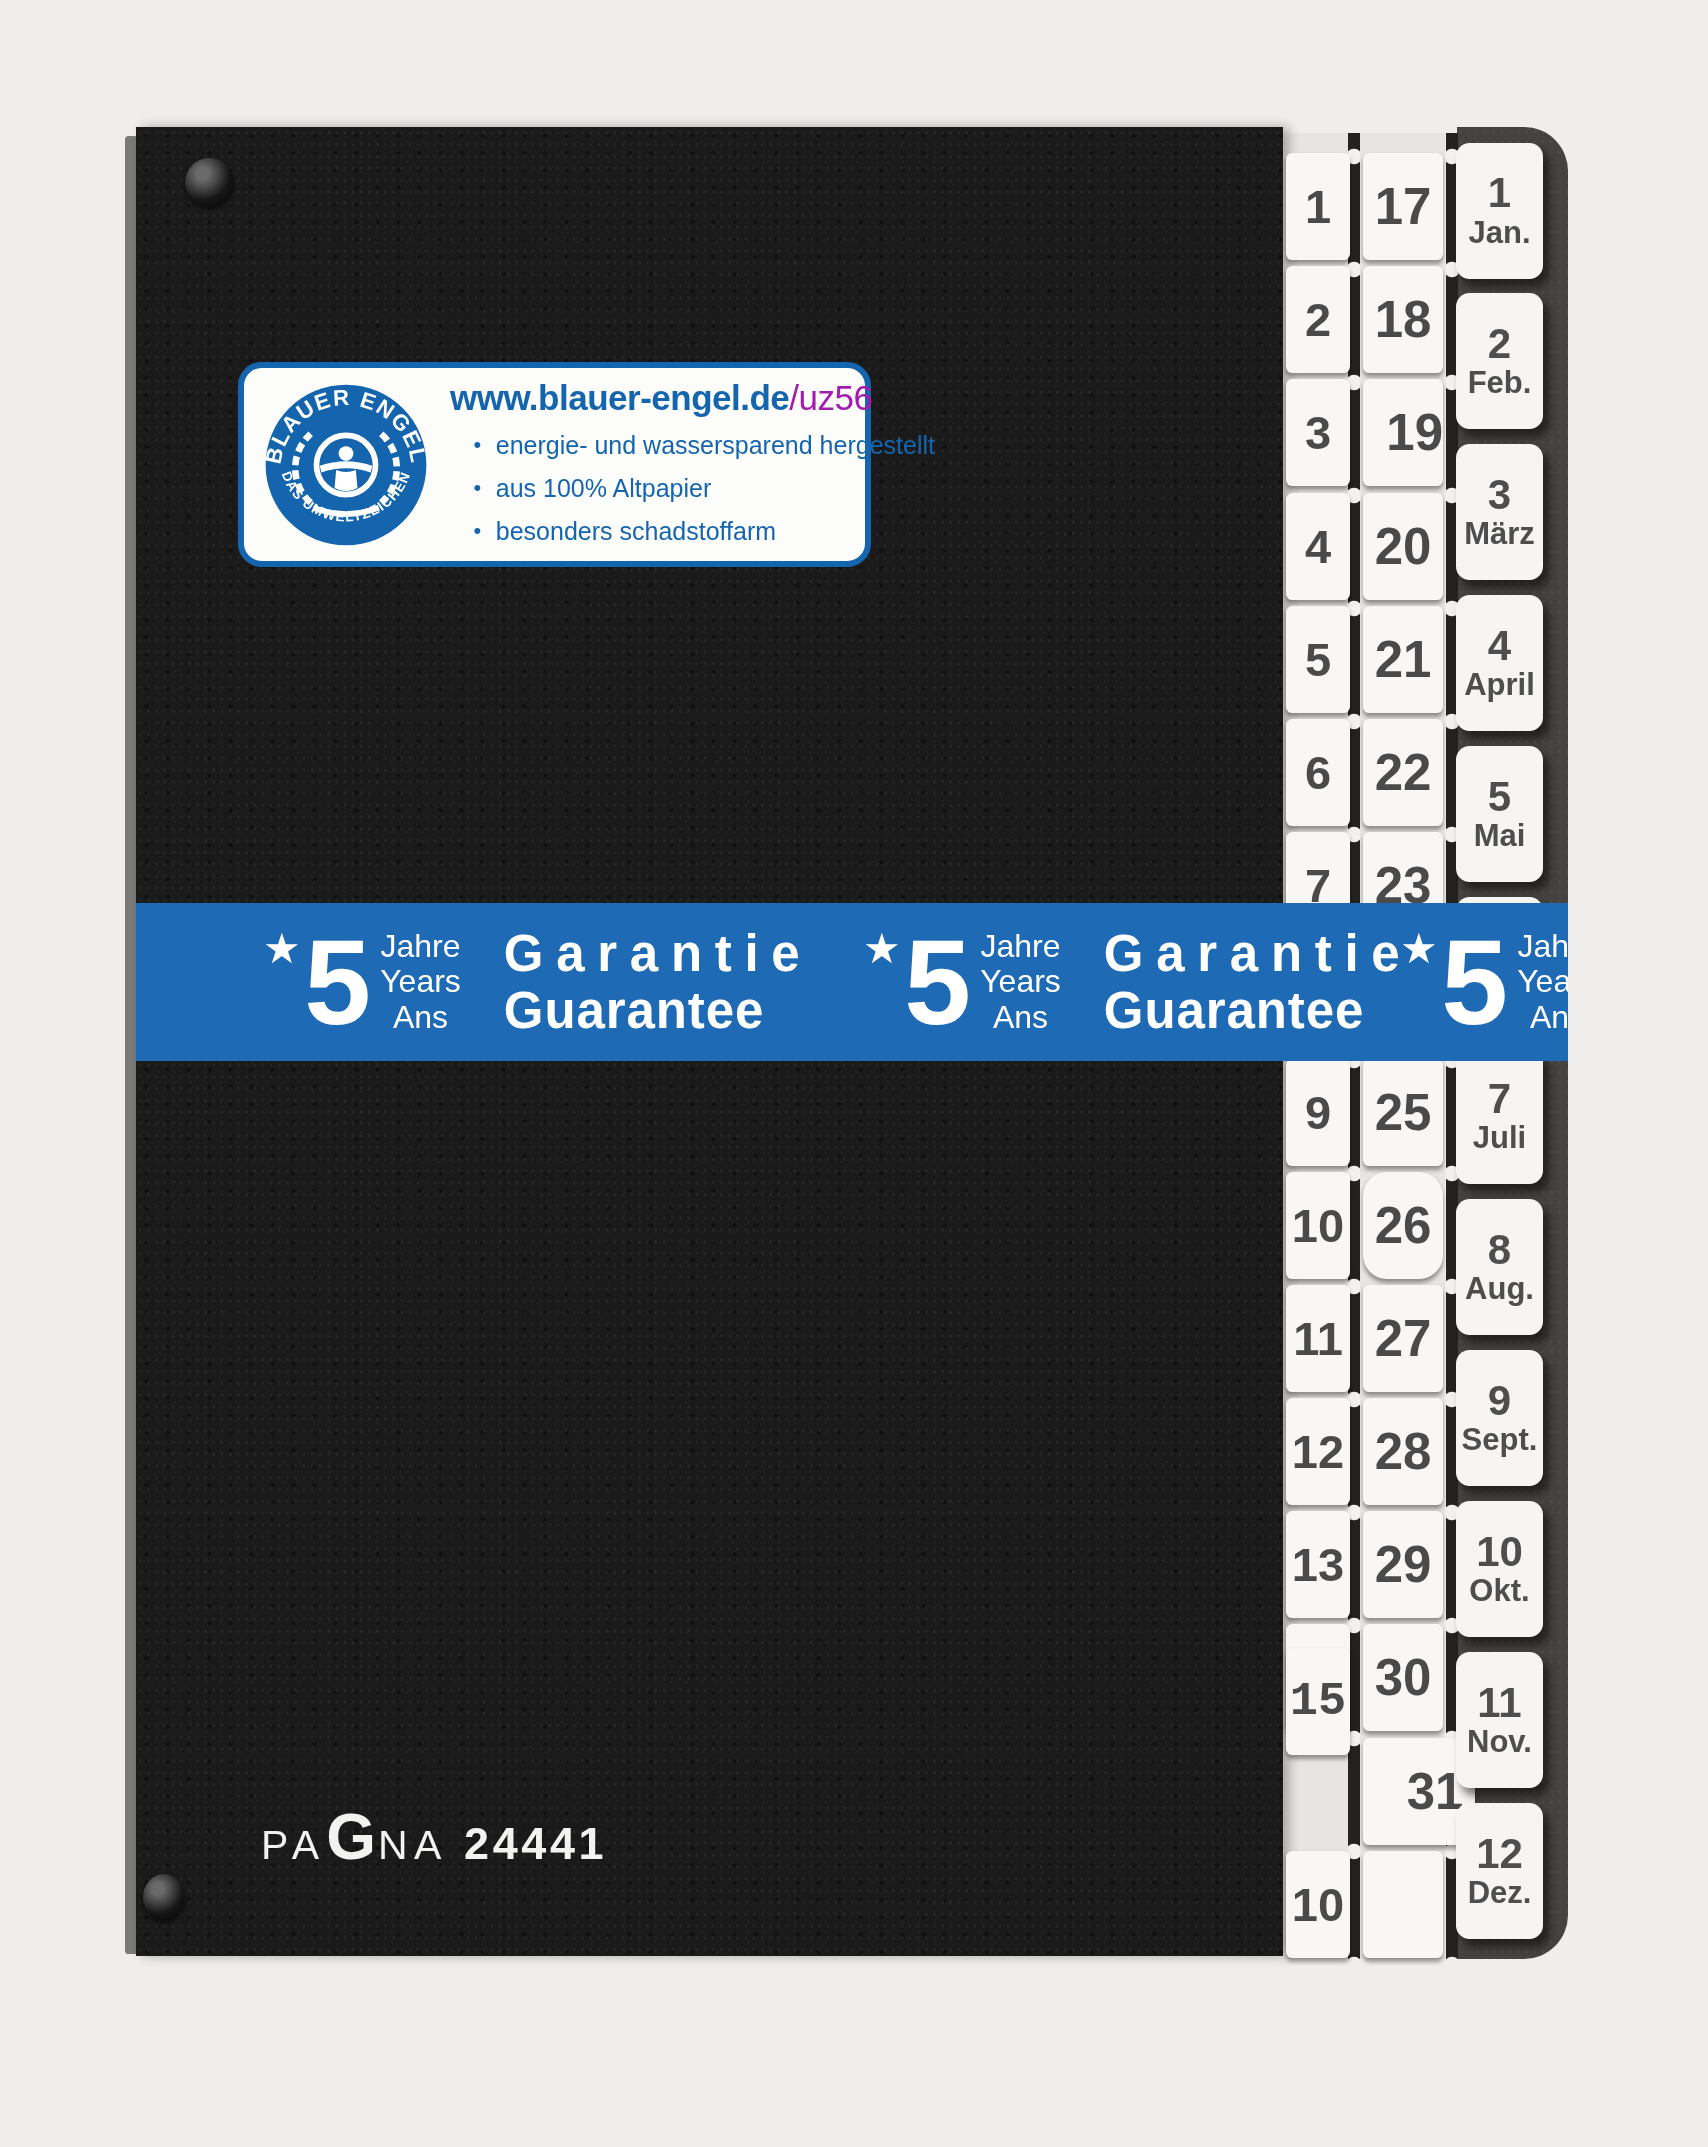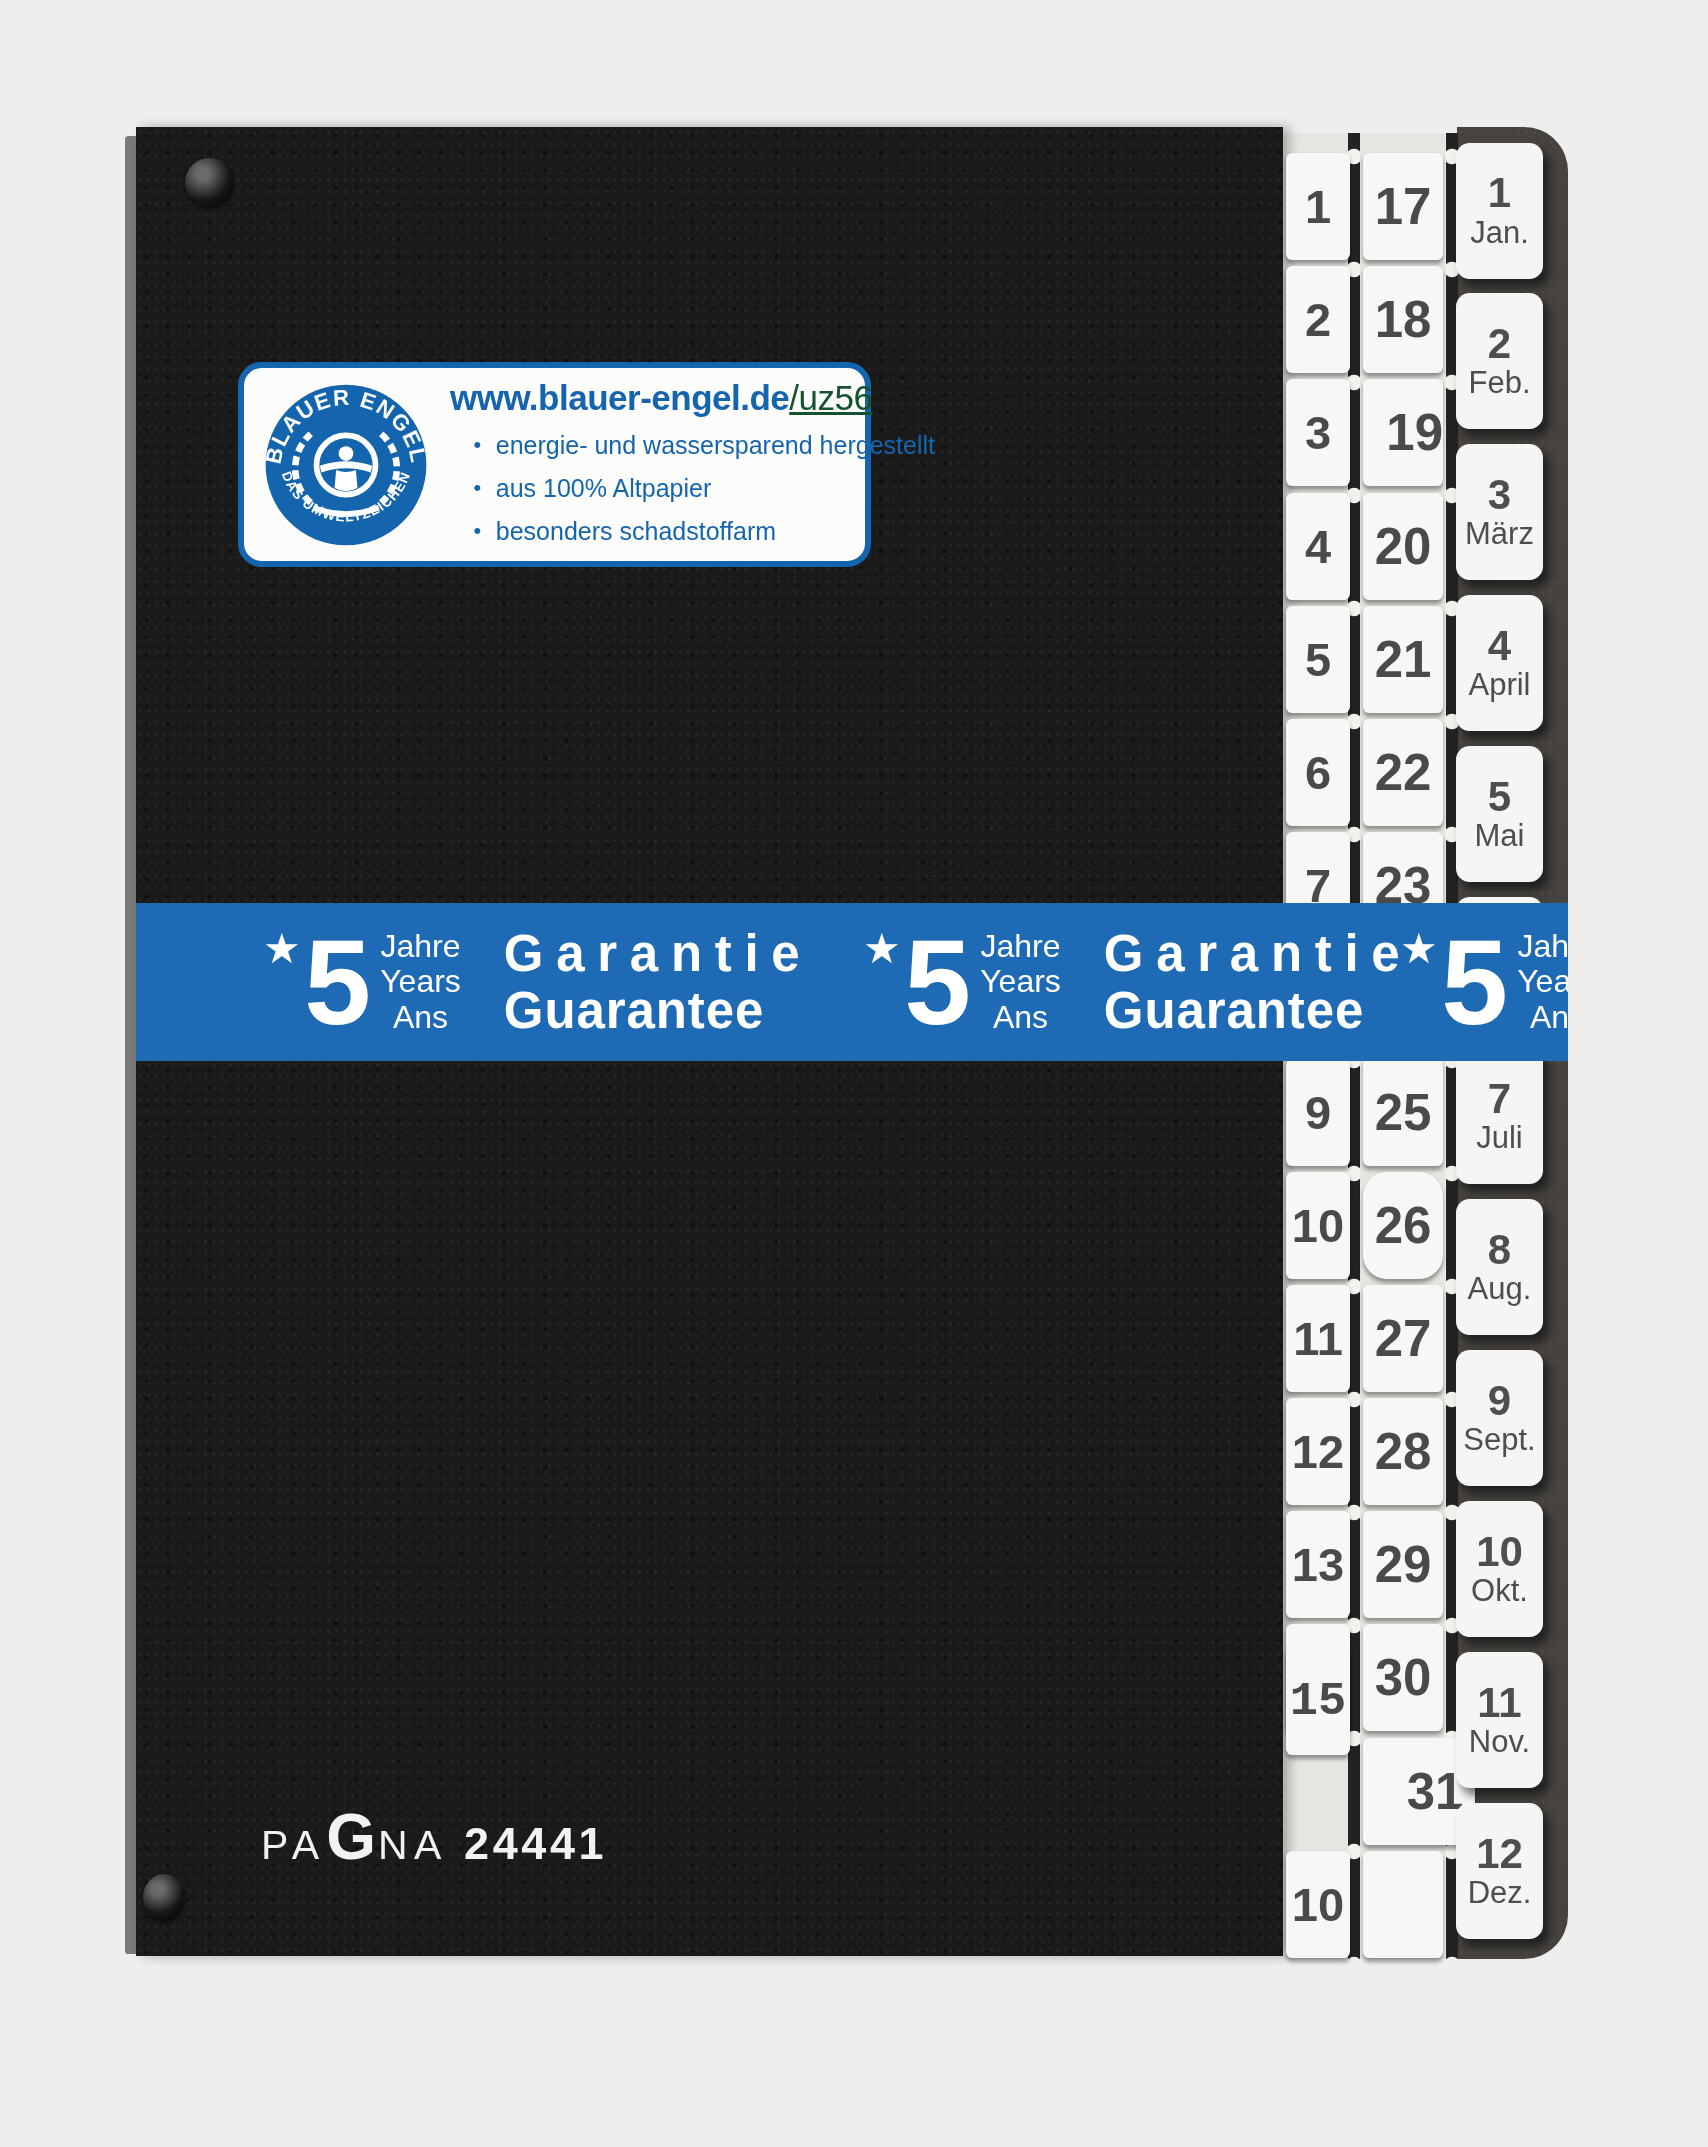--- a/index.html
+++ b/index.html
@@ -34,21 +34,21 @@
   .eco-label{
     position:absolute;left:238px;top:362px;width:633px;height:205px;
     background:#fcfcfb;border:6.4px solid #1465ad;border-radius:23.6px;
     box-sizing:border-box;display:flex;align-items:center;gap:22px;
     padding:9px 16.4px 9px 20px;
   }
   .eco-logo{flex:0 0 auto;}
   .eco-text{flex:1 1 auto;min-width:0;}
   .eco-title{white-space:nowrap;margin:1.8px 0 5.5px 0;}
   .eco-title .bold{font-weight:700;font-size:35px;color:#1465ad;letter-spacing:-0.5px;}
-  .eco-title .light{font-weight:400;font-size:35px;color:#14532d;letter-spacing:-0.5px;text-decoration:underline;}
+  .eco-title .light{font-weight:400;font-size:35px;color:#a21caf;letter-spacing:-0.5px;}
   .eco-bullets{list-style:none;margin:0;padding:0 0 0 23.6px;}
   .eco-bullets li{
     font-size:25px;color:#1465ad;line-height:1.72;white-space:nowrap;
     display:flex;align-items:baseline;gap:14.5px;
   }
   .eco-bullets .dot{font-size:22px;transform:translateY(-1.8px);}
   
   .banner{
     position:absolute;left:136px;top:903px;width:1432px;height:158px;
     background:#1e6ab4;overflow:hidden;z-index:40;
@@ -96,21 +96,21 @@
     background-size:8.2px 10px;
   }
   .month-col{position:absolute;left:1456px;top:127px;width:113px;height:1832px;z-index:6;}
   .month-tab{
     position:absolute;left:0;width:87px;height:136px;
     background:#f6f5f3;border-radius:13.6px;
     box-shadow:5.5px 7.3px 9px rgba(0,0,0,0.5);
     display:flex;flex-direction:column;align-items:center;justify-content:center;
   }
   .month-tab .num{font-size:42px;font-weight:700;color:#4e4e4e;line-height:1.05;}
-  .month-tab .name{font-size:31px;font-weight:400;color:#4e4e4e;line-height:1.1;}
+  .month-tab .name{font-size:31px;font-weight:700;color:#4e4e4e;line-height:1.1;}
   
   .brand{
     position:absolute;left:262px;top:1800px;display:flex;align-items:baseline;
     color:#f2f2f1;z-index:10;
   }
   .brand .pa{font-size:41px;font-weight:400;letter-spacing:6.4px;}
   .brand .g{font-size:64px;font-weight:700;letter-spacing:0.9px;margin:0 0.9px;}
   .brand .na{font-size:41px;font-weight:400;letter-spacing:6.4px;}
   .brand .model{font-size:45px;font-weight:700;letter-spacing:3.6px;margin-left:16.4px;}
 </style>

